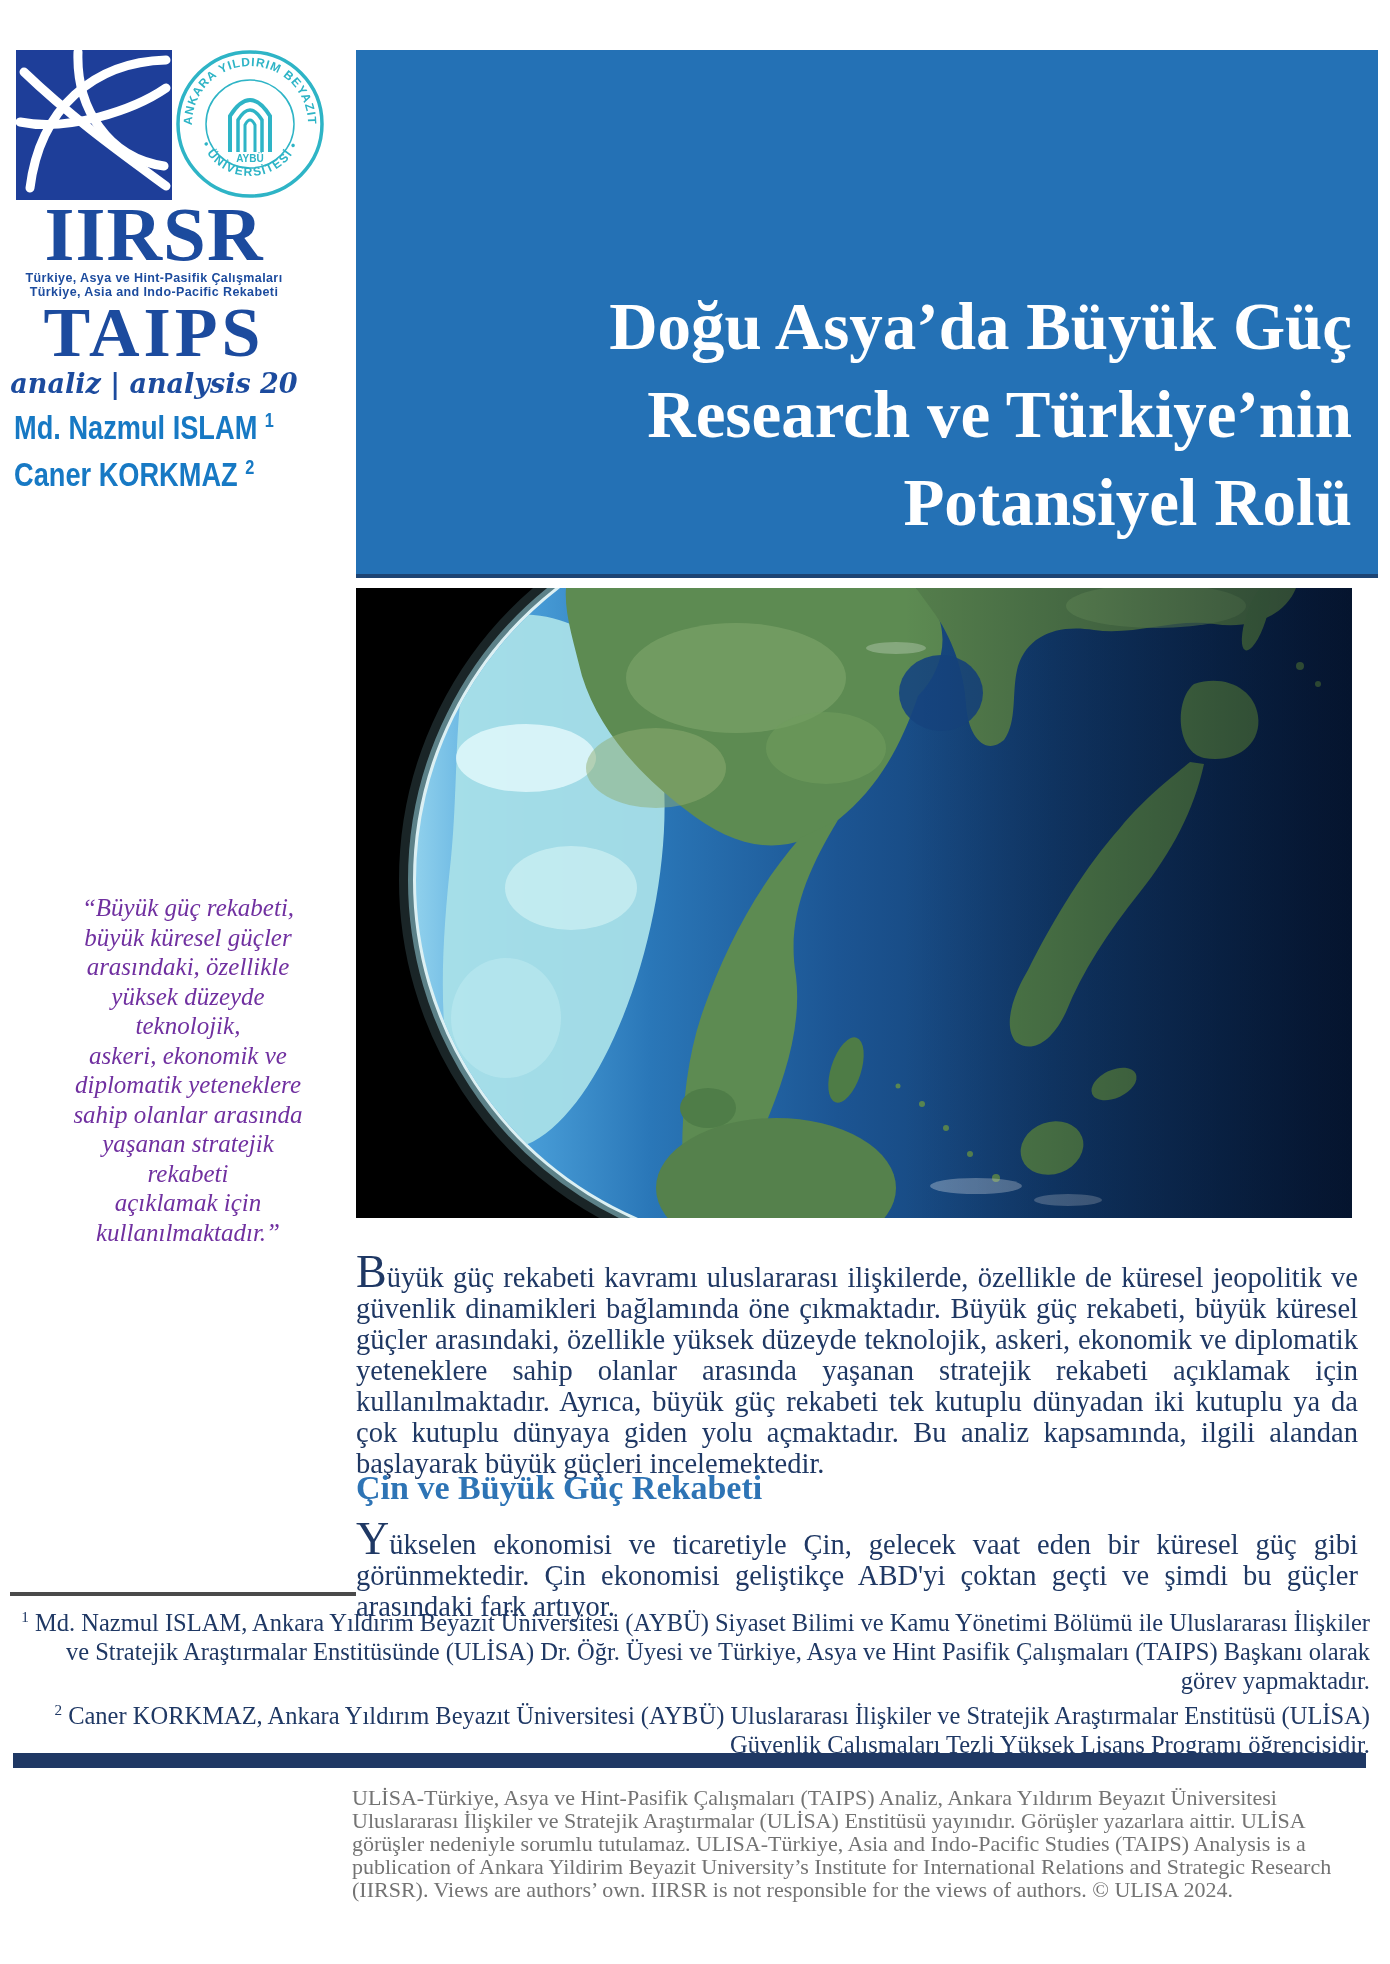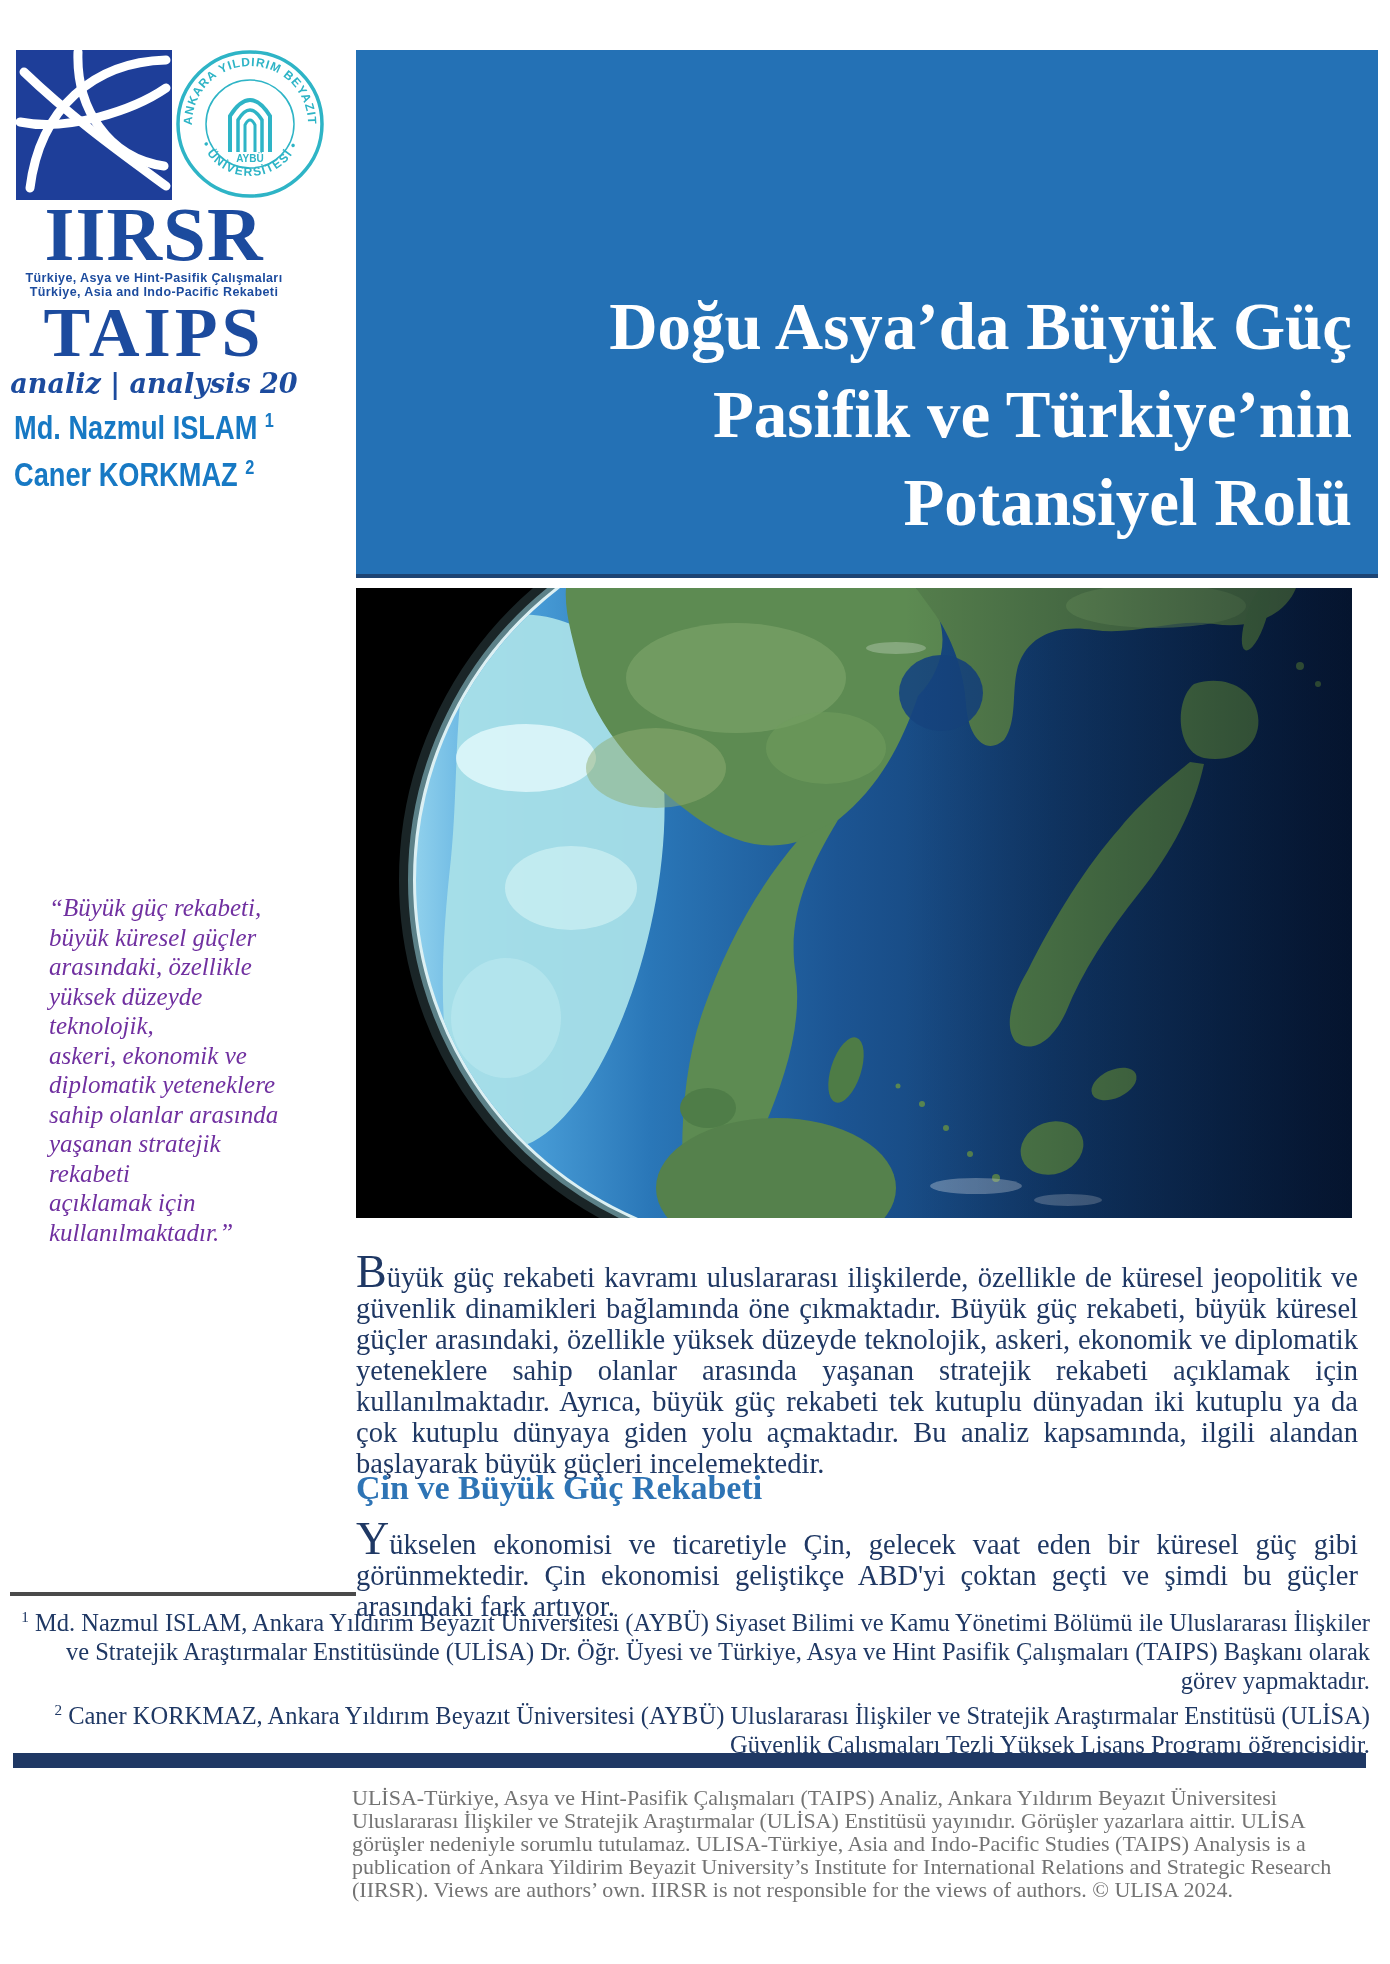--- a/index.html
+++ b/index.html
@@ -31,21 +31,21 @@
       display:flex;flex-direction:column;justify-content:flex-end;align-items:flex-end;
       padding:0 26px 28px 0;}
   .title-line{font:700 67px/88px "Liberation Serif",serif;color:#ffffff;text-align:right;
       white-space:nowrap;}
 
   
   .earth{position:absolute;left:356px;top:588px;width:996px;height:630px;background:#000;}
   .earth svg{display:block;}
 
   
-  .quote{position:absolute;left:5px;top:893px;width:300px;text-align:left;
+  .quote{position:absolute;left:16px;top:893px;width:300px;text-align:center;
       font:italic 25px/29.5px "Liberation Serif",serif;color:#7030a0;white-space:pre-line;padding-left:44px;}
 
   
   .body-par{position:absolute;left:356px;width:1002px;text-align:justify;
       font:28.5px/31px "Liberation Serif",serif;color:#1f3864;}
   .p1{top:1233px;}
   .p2{top:1500px;}
   .body-par::first-letter{font-size:46px;line-height:0;}
   .section-heading{position:absolute;left:356px;top:1440px;
       font:700 34px/40px "Liberation Serif",serif;color:#2e74b5;}
@@ -107,21 +107,21 @@
   <div class="series-line" data-name="series-label">analiz | analysis 20</div>
 </div>
 
 <div class="authors" data-name="author-list">
   <div data-name="author-1"><span>Md. Nazmul ISLAM</span> <sup data-name="footnote-ref-1">1</sup></div>
   <div data-name="author-2"><span>Caner KORKMAZ</span> <sup data-name="footnote-ref-2">2</sup></div>
 </div>
 
 <div class="title-band" data-name="title-banner">
   <div class="title-line" data-name="page-title-line-1">Doğu Asya’da Büyük Güç</div>
-  <div class="title-line" data-name="page-title-line-2">Pasifik ve Türkiye’nin</div>
+  <div class="title-line" data-name="page-title-line-2">Research ve Türkiye’nin</div>
   <div class="title-line" data-name="page-title-line-3">Potansiyel Rolü</div>
 </div>
 
 <div class="earth" data-name="east-asia-satellite-image">
   <svg width="996" height="630" viewBox="0 0 996 630">
     <defs>
       <linearGradient id="ocean" x1="0" y1="0" x2="1" y2="0">
         <stop offset="0" stop-color="#8fd0ec"></stop>
         <stop offset="0.10" stop-color="#4da3dc"></stop>
         <stop offset="0.25" stop-color="#2a77b8"></stop>

